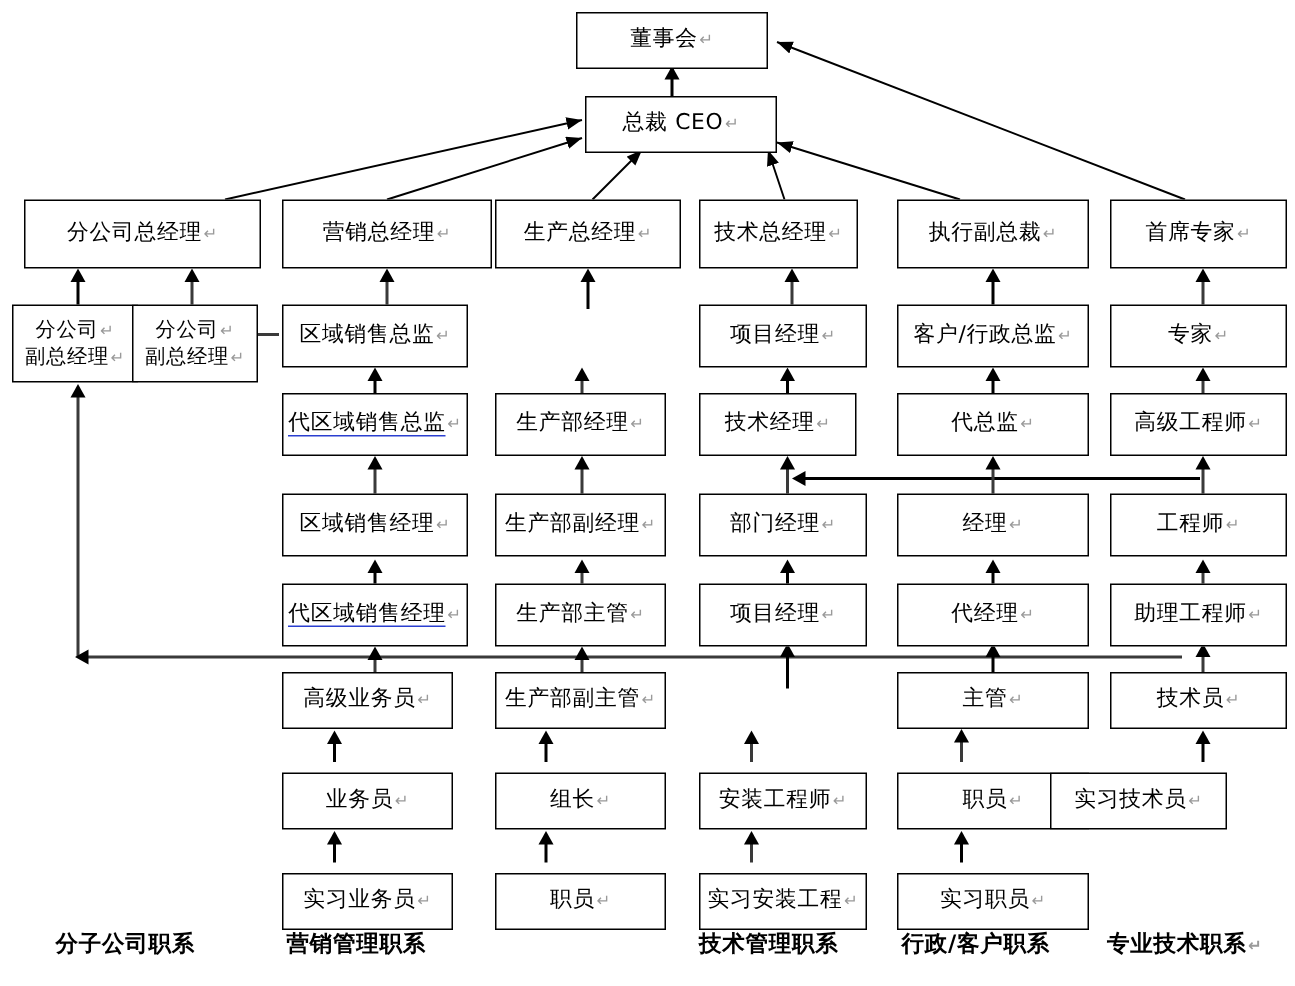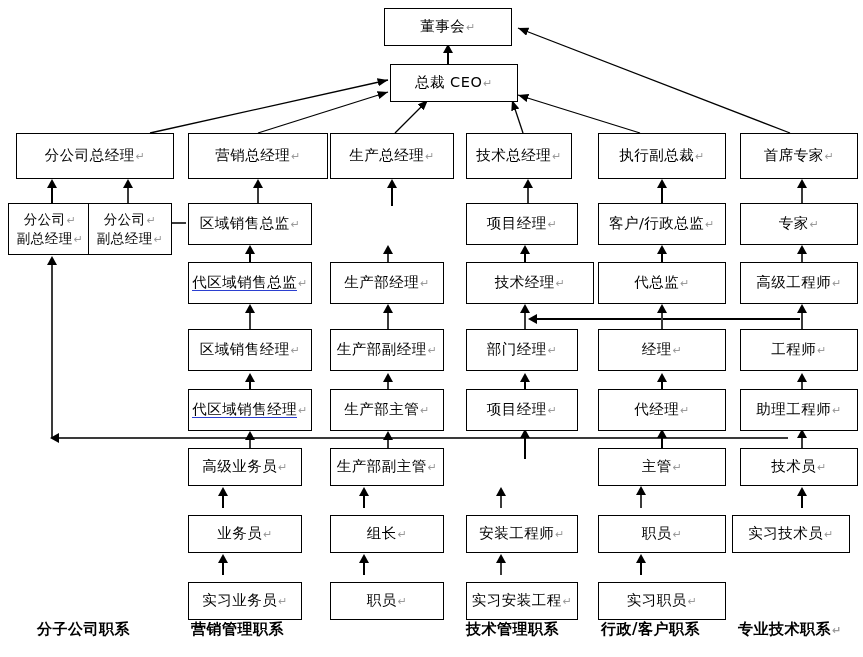--- a/index.html
+++ b/index.html
@@ -233,21 +233,21 @@
   </div>
   <div class="vline" style="left:527px;top:187px;height:19px;"></div>
   <div class="arr-up" style="left:523px;top:179px;"></div>
 
   <div class="box" style="left:466px;top:203px;width:112px;height:42px;">
     <span class="ln"><span class="txt">项目经理</span><span class="pilcrow">↵</span></span>
   </div>
   <div class="vline dark" style="left:524px;top:251px;height:13px;"></div>
   <div class="arr-up" style="left:520px;top:245px;"></div>
 
-  <div class="box" style="left:466px;top:262px;width:128px;height:42px;">
+  <div class="box" style="left:466px;top:262px;width:105px;height:42px;">
     <span class="ln"><span class="txt">技术经理</span><span class="pilcrow">↵</span></span>
   </div>
   <div class="vline" style="left:524px;top:312px;height:20px;"></div>
   <div class="arr-up" style="left:520px;top:304px;"></div>
 
   <div class="hline dark" style="left:534px;top:318px;width:266px;"></div>
   <div class="arr-left" style="left:528px;top:314px;"></div>
 
   <div class="box" style="left:466px;top:329px;width:112px;height:42px;">
     <span class="ln"><span class="txt">部门经理</span><span class="pilcrow">↵</span></span>
@@ -353,19 +353,19 @@
   </div>
   <div class="vline" style="left:801px;top:437px;height:22px;"></div>
   <div class="arr-up" style="left:797px;top:429px;"></div>
 
   <div class="box" style="left:740px;top:448px;width:118px;height:38px;">
     <span class="ln"><span class="txt">技术员</span><span class="pilcrow">↵</span></span>
   </div>
   <div class="vline dark" style="left:801px;top:494px;height:14px;"></div>
   <div class="arr-up" style="left:797px;top:487px;"></div>
 
-  <div class="box" style="left:732px;top:515px;width:118px;height:38px;">
+  <div class="box" style="left:700px;top:515px;width:118px;height:38px;">
     <span class="ln"><span class="txt">实习技术员</span><span class="pilcrow">↵</span></span>
   </div>
 
   <div class="footlabel" style="left:738px;top:620px;"><span>专业技术职系</span><span class="pilcrow">↵</span></div>
 
 </div>
 
 </body></html>

